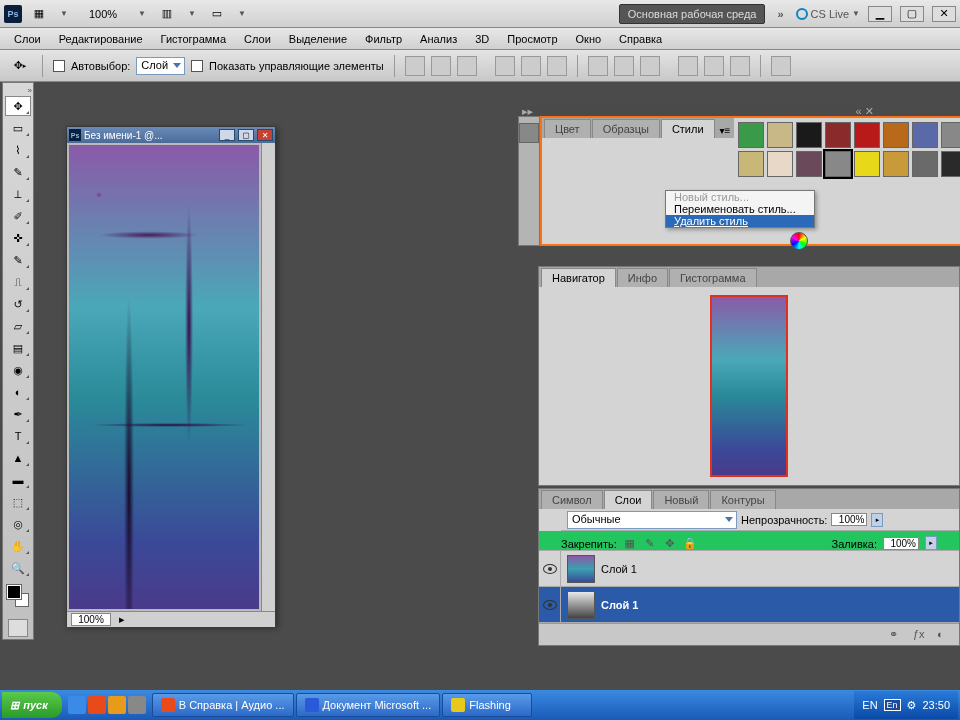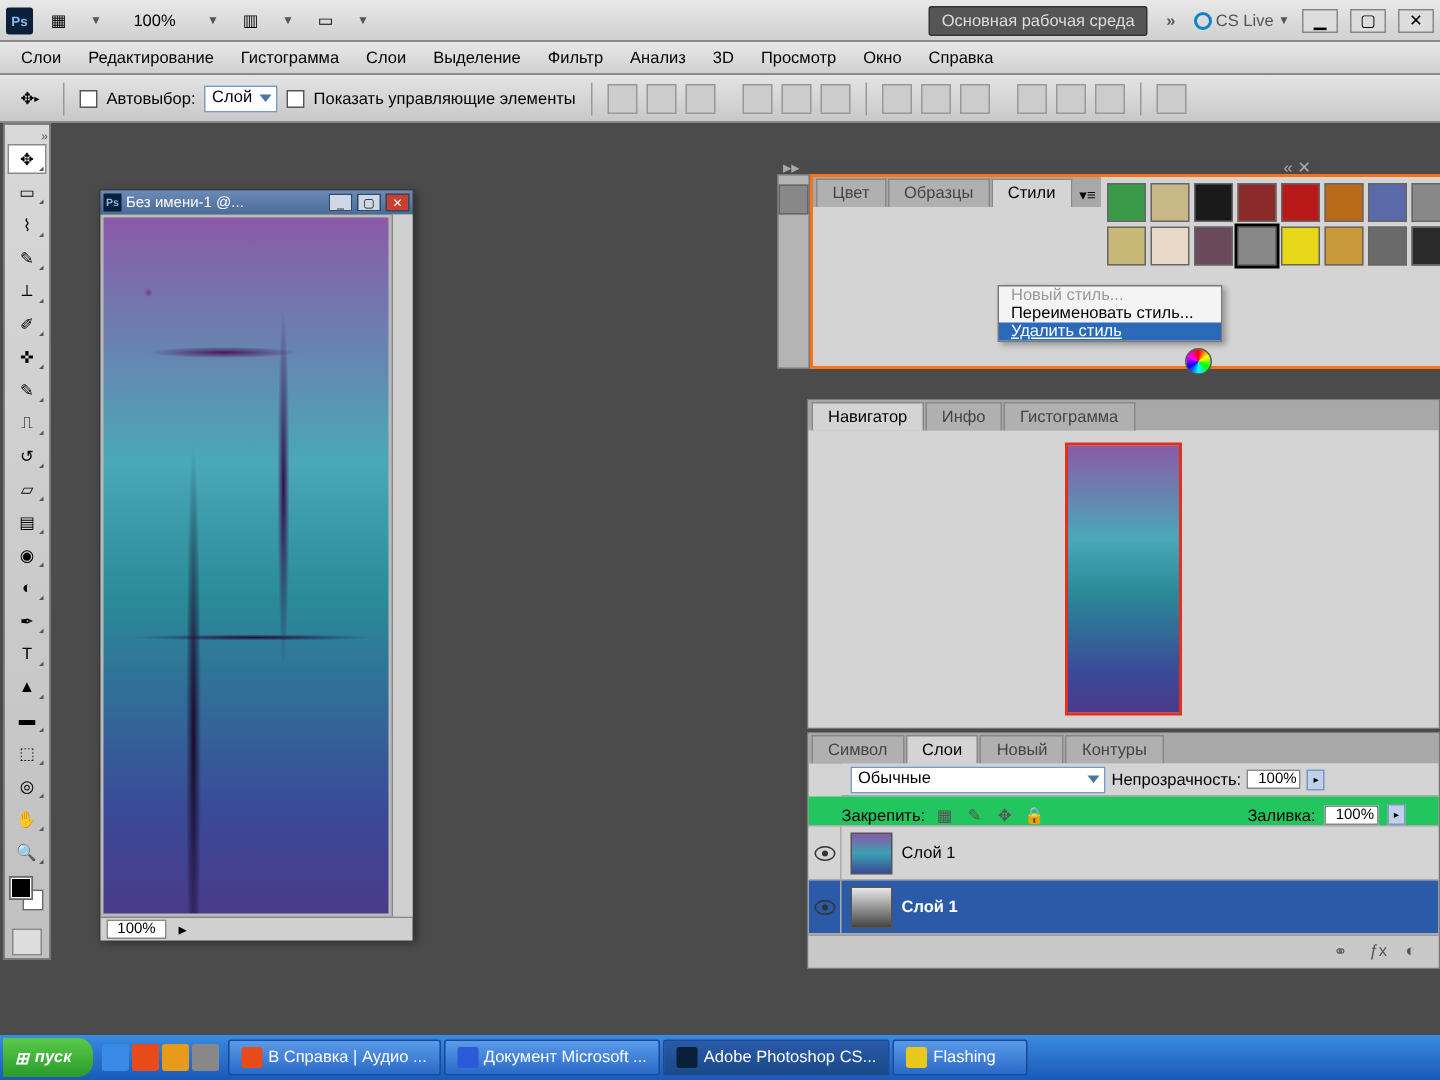--- a/index.html
+++ b/index.html
@@ -359,21 +359,23 @@
     <div class="ql-ico" style="background:#888"></div>
   </div>
   <div class="tbtn">
       <div class="ti" style="background:#e84a1a"></div>
       <span>В Справка | Аудио ...</span>
     </div>
   <div class="tbtn">
       <div class="ti" style="background:#2a5ad8"></div>
       <span>Документ Microsoft ...</span>
     </div>
-  <div class="tbtn active">
-      <div class="ti" style="background:#0a1f3a"></div>
-      <span>Adobe Photoshop CS...</span>
-    </div>
   <div class="tbtn" style="min-width:90px">
       <div class="ti" style="background:#e8c81a"></div>
       <span>Flashing</span>
     </div>
+  <div class="tray">
+    <span>EN</span>
+    <span style="background:#1a4a98;border:1px solid #fff;padding:0 2px;font-size:9px">En</span>
+    <span>⚙</span>
+    <span>23:50</span>
+  </div>
 </div>
 
 </body></html>

